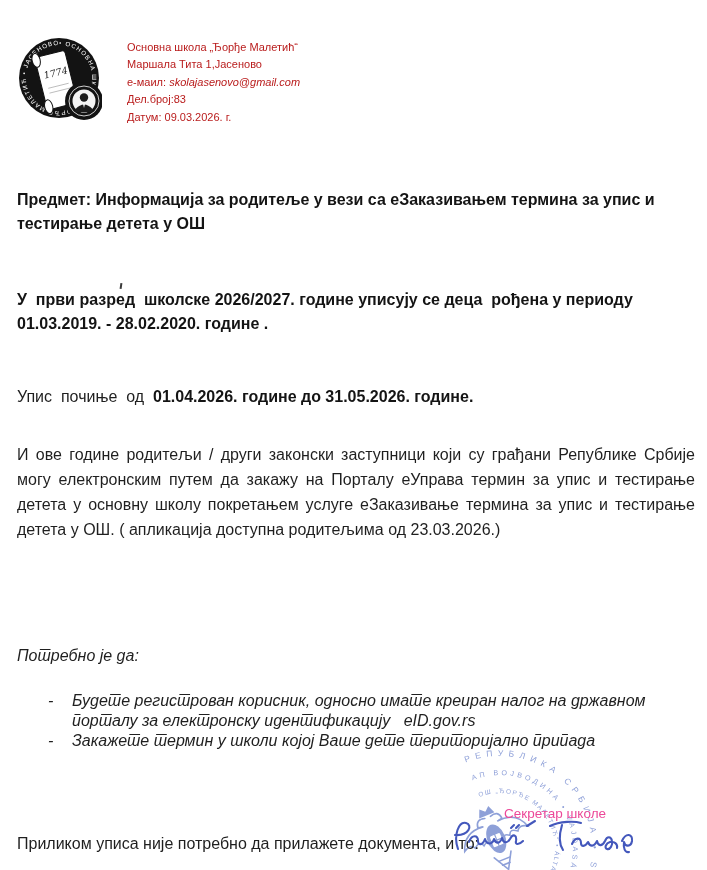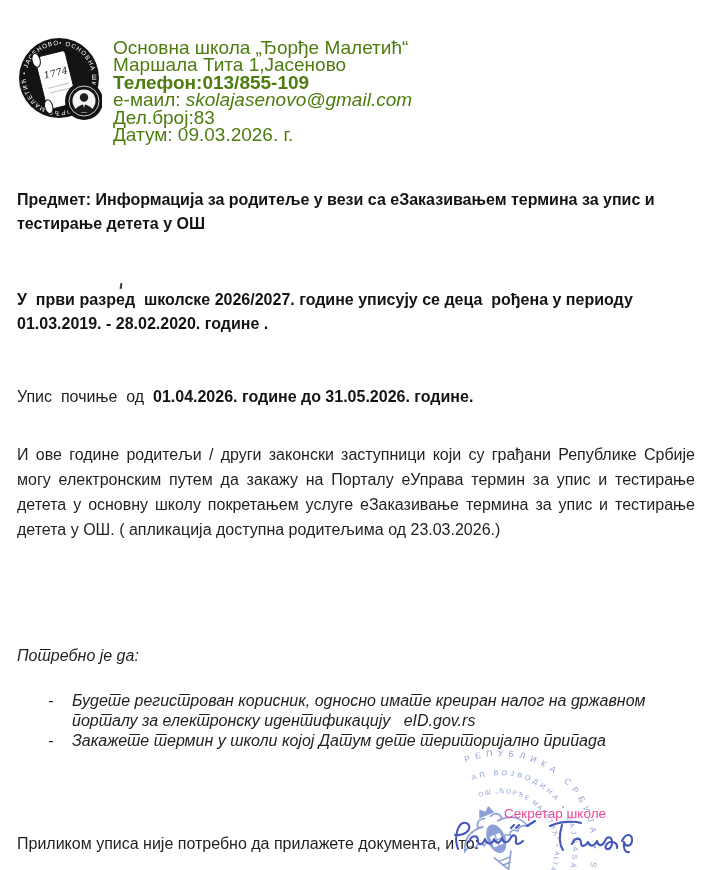--- a/index.html
+++ b/index.html
@@ -5,21 +5,21 @@
   html,body{margin:0;padding:0;background:#e8e8e8;}
   .page{
     position:relative;width:707px;height:870px;margin:0 auto;
     background:#ffffff;overflow:hidden;
     font-family:"Liberation Sans","DejaVu Sans",sans-serif;
     color:#212121;
   }
   
   .letterhead{position:absolute;left:18px;top:34px;display:flex;}
   .logo-svg{width:84px;height:102px;flex:0 0 auto;}
-  .school-info{margin-left:11px;padding-top:5px;font-size:19px;line-height:17.4px;color:#4d7c0f;}
+  .school-info{margin-left:25px;padding-top:5px;font-size:11px;line-height:17.4px;color:#b91c1c;}
   .school-info .bold{font-weight:bold;}
   .school-info .italic{font-style:italic;}
   
   .blk{position:absolute;left:17px;width:678px;font-size:16px;line-height:24px;color:#1f1f1f;}
   .pre{white-space:pre-wrap;}
   .b{font-weight:bold;color:#141414;}
   .just{text-align:justify;line-height:25px;}
   ul.dash{list-style:none;margin:0;padding:0 0 0 17px;line-height:20px;}
   ul.dash li{position:relative;padding-left:38px;}
   ul.dash li::before{content:"-";position:absolute;left:14px;top:0;}
@@ -57,21 +57,20 @@
         <circle cx="66" cy="67" r="15" fill="none" stroke="#ffffff" stroke-width="0.8"></circle>
         <circle cx="66" cy="67" r="11.5" fill="#f4f4f4"></circle>
         <circle cx="66" cy="63.5" r="4.2" fill="#1c1c1c"></circle>
         <path d="M57.5,75 q8.5,-9 17,0 l0,3 l-17,0 z" fill="#1c1c1c"></path>
         <path d="M64.5,68 l1.5,6 l1.5,-6 z" fill="#f4f4f4"></path>
       </g>
     </svg>
     <div class="school-info">
       <div>Основна школа „Ђорђе Малетић“</div>
       <div>Маршала Тита 1,Јасеново</div>
-      <div class="bold">Телефон:013/855-109</div>
       <div><span>е-маил: </span><span class="italic">skolajasenovo@gmail.com</span></div>
       <div>Дел.број:83</div>
       <div>Датум: 09.03.2026. г.</div>
     </div>
   </div>
 
   <div class="blk b pre txt-layer" style="top:188px;">Предмет: Информација за родитеље у вези са еЗаказивањем термина за упис и тестирање детета у ОШ</div>
 
   <div class="blk b pre txt-layer" style="top:240px;">У  први разред  школске 2026/2027. године уписују се деца  рођена у периоду  01.03.2019. - 28.02.2020. године .</div>
 
@@ -79,21 +78,21 @@
 
   <div class="blk pre txt-layer" style="top:289px;"><span>Упис  почиње  од  </span><span class="b">01.04.2026. године до 31.05.2026. године.</span></div>
 
   <div class="blk just txt-layer" style="top:322px;">И ове године родитељи / други законски заступници који су грађани Републике Србије могу електронским путем да закажу на Порталу еУправа термин за упис и тестирање детета у основну школу покретањем услуге еЗаказивање термина за упис и тестирање детета у ОШ. ( апликација доступна родитељима од 23.03.2026.)</div>
 
   <div class="blk txt-layer" style="top:424px;font-style:italic;">Потребно је да:</div>
 
   <div class="blk txt-layer" style="top:447px;font-style:italic;">
     <ul class="dash">
       <li class="pre">Будете регистрован корисник, односно имате креиран налог на државном порталу за електронску идентификацију   eID.gov.rs</li>
-      <li class="pre">Закажете термин у школи којој Датум дете територијално припада</li>
+      <li class="pre">Закажете термин у школи којој Ваше дете територијално припада</li>
     </ul>
   </div>
 
   <div class="blk txt-layer" style="top:528px;">Приликом уписа није потребно да прилажете документа, и то:</div>
 
   <svg class="stamp-svg" viewBox="0 0 244 142">
     <g transform="rotate(-22 122 120)" fill="#7389cf" stroke="none" font-family="Liberation Sans, DejaVu Sans, sans-serif">
       <defs>
         <path id="st-r1" d="M122,28 a92,92 0 1,1 -0.05,0"></path>
         <path id="st-r2" d="M122,47 a73,73 0 1,1 -0.05,0"></path>

